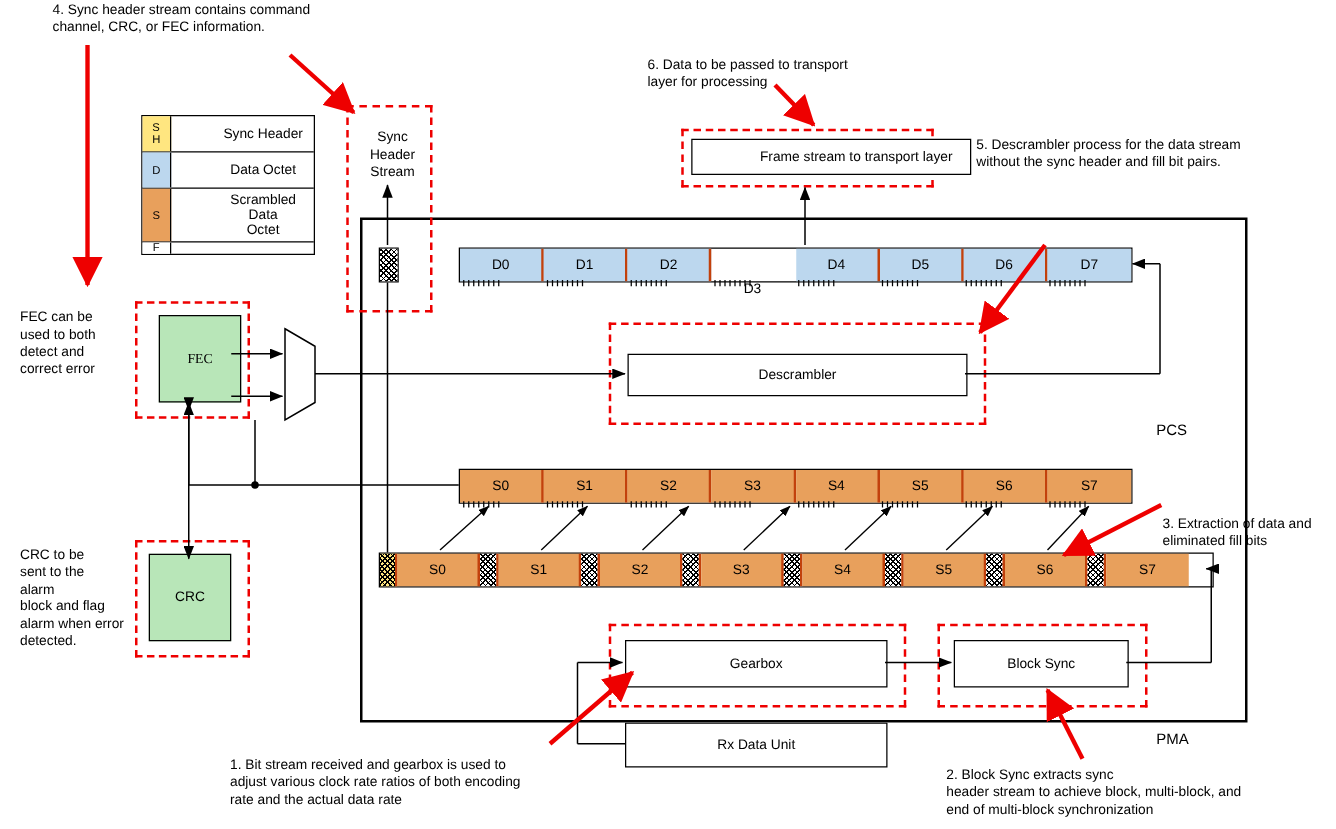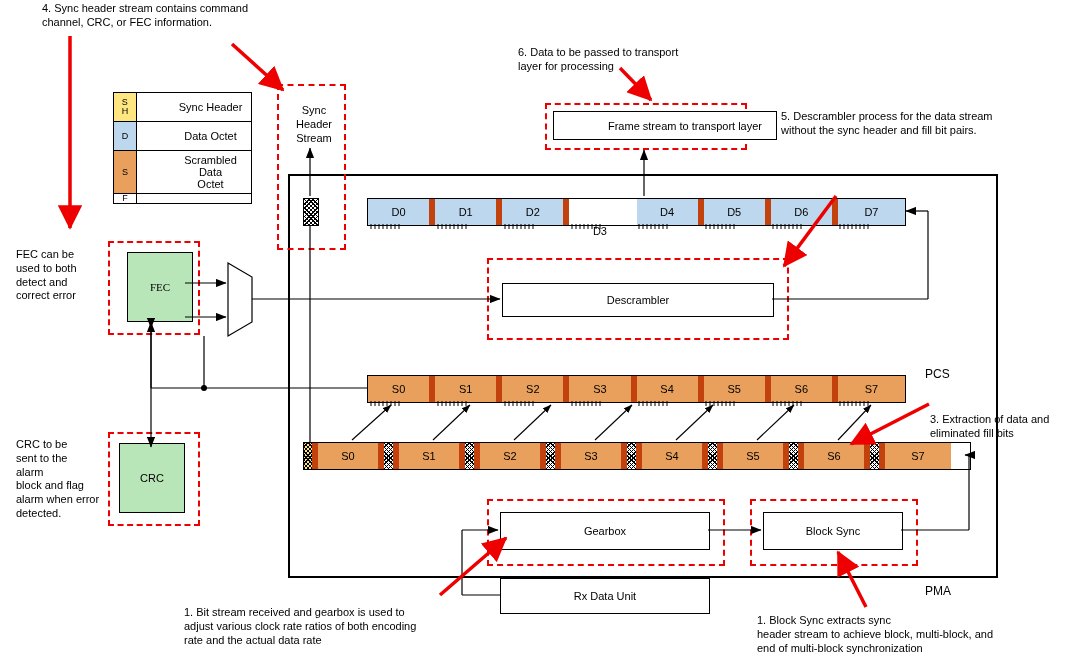--- a/index.html
+++ b/index.html
@@ -37,21 +37,21 @@
          display:flex; align-items:center; justify-content:center; text-align:center; font-size:11px; }
   .green { background:#b8e6b8; }
 
   .dashed { position:absolute; border:2px dashed #ee0000; }
 
   
   .pcsframe { position:absolute; border:2px solid #000; }
 
   
   .rowbox { position:absolute; border:1px solid #000; display:flex; }
-  .cell { border-right:6px solid #c2410c; display:flex; align-items:center; justify-content:center;
+  .cell { border-right:2px solid #c2410c; display:flex; align-items:center; justify-content:center;
           font-size:11px; box-sizing:border-box; }
   .cell:last-child { border-right:none; }
   .cell-d { background:#bcd7ee; }
   .cell-s { background:#e8a05c; }
   .hatch {
     background-image:repeating-linear-gradient(45deg, #000 0 1px, transparent 1px 3px),
                      repeating-linear-gradient(-45deg, #000 0 1px, transparent 1px 3px);
     background-color:#e8a05c;
   }
   .hatch-w {
@@ -74,37 +74,37 @@
 <div class="txt" style="left:781px; top:110px; width:285px;">5. Descrambler process for the data stream
 without the sync header and fill bit pairs.</div>
 
 <div class="txt" style="left:930px; top:369px; width:140px;margin-top:44px;">3. Extraction of data and
 eliminated fill bits</div>
 
 <div class="txt" style="left:184px; top:606px; width:300px;">1. Bit stream received and gearbox is used to
 adjust various clock rate ratios of both encoding
 rate and the actual data rate</div>
 
-<div class="txt" style="left:757px; top:614px; width:312px;">1. Block Sync extracts sync
+<div class="txt" style="left:757px; top:614px; width:312px;">2. Block Sync extracts sync
 header stream to achieve block, multi-block, and
 end of multi-block synchronization</div>
 
 <div class="txt" style="left:16px; top:248px; width:100px;">FEC can be
 used to both
 detect and
 correct error</div>
 
 <div class="txt" style="left:16px; top:438px; width:100px;">CRC to be
 sent to the
 alarm
 block and flag
 alarm when error
 detected.</div>
 
-<div class="txt" style="left:925px; top:337px; font-size:12px;margin-top:30px;">PCS</div>
+<div class="txt" style="left:925px; top:337px; font-size:12px;">PCS</div>
 <div class="txt" style="left:925px; top:584px; font-size:12px;">PMA</div>
 
 <div class="legend">
   <div class="legend-row">
     <div class="legend-key k-sh" style="white-space:pre-line;">S
 H</div>
     <div class="legend-label">Sync Header</div>
   </div>
   <div class="legend-row">
     <div class="legend-key k-d">D</div>

